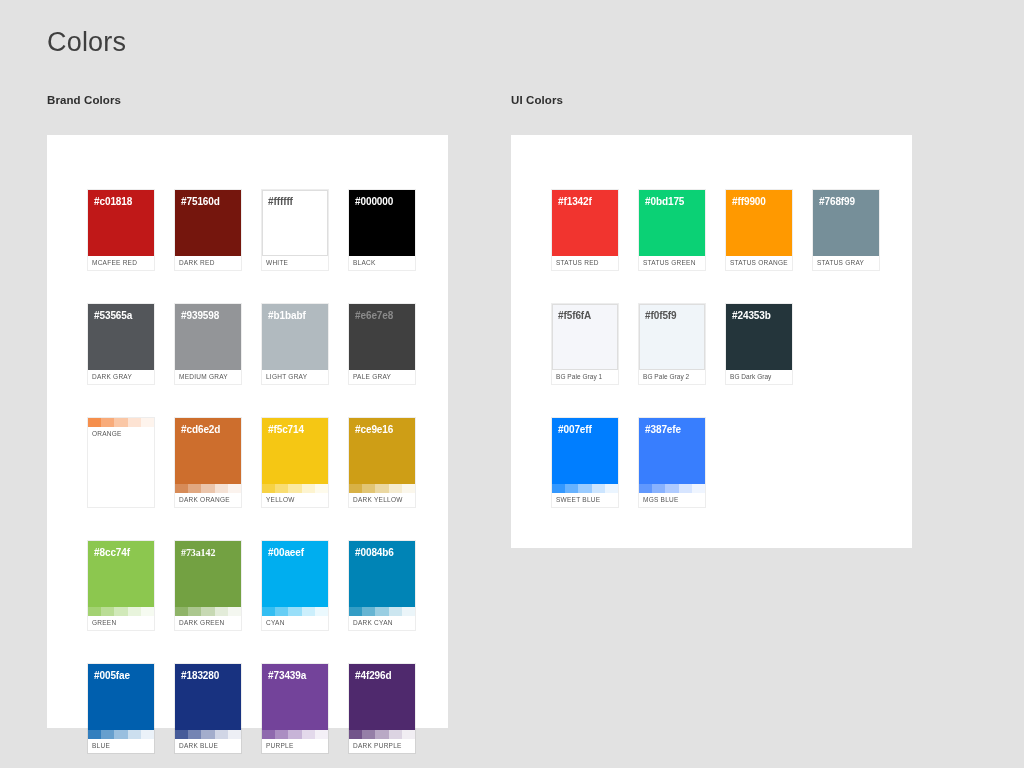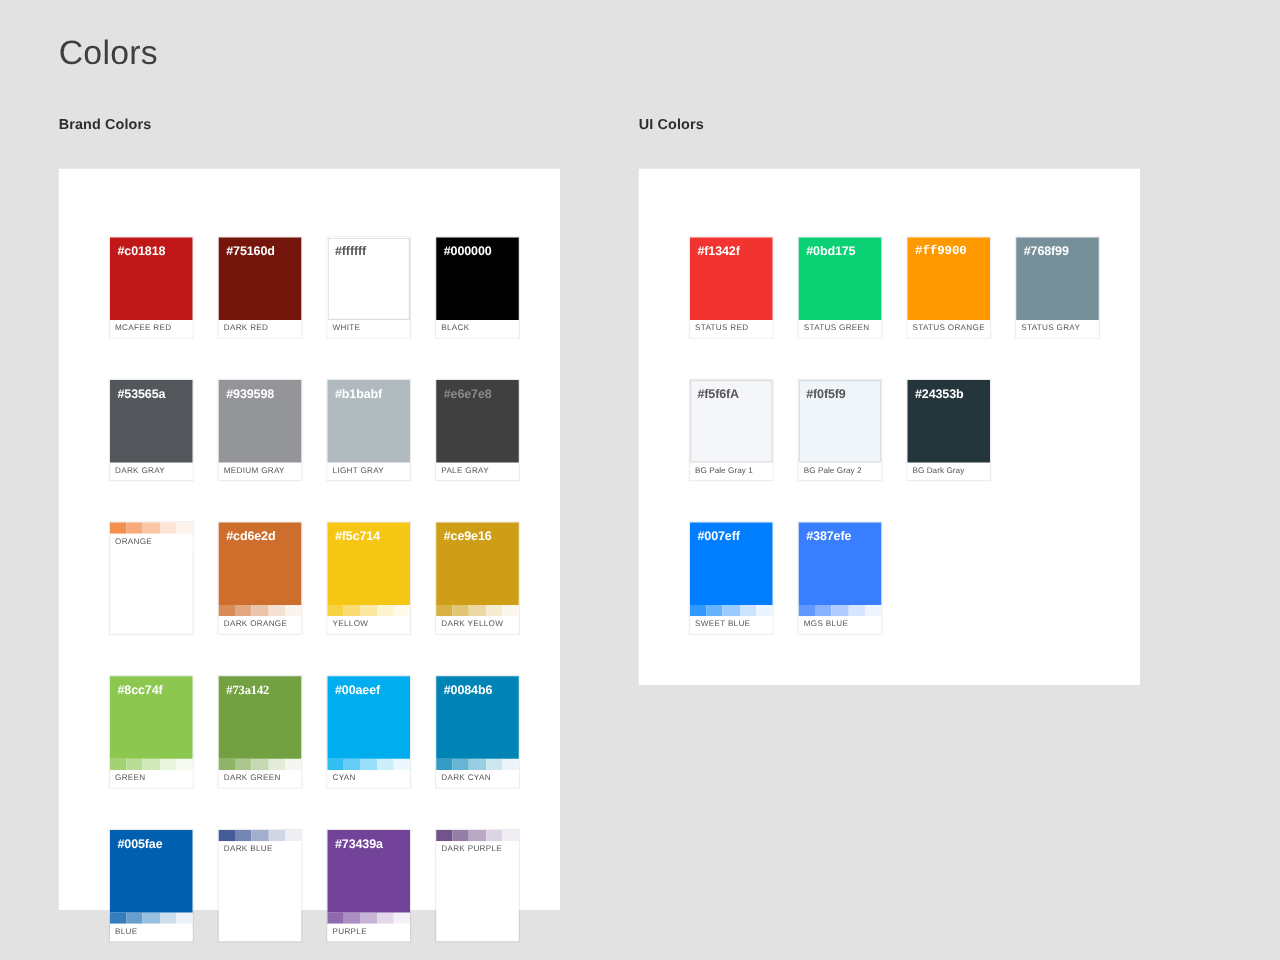--- a/index.html
+++ b/index.html
@@ -290,20 +290,23 @@
           <div class="tint-strip">
             <span style="background: rgb(51, 127, 190);"></span>
             <span style="background: rgb(102, 159, 206);"></span>
             <span style="background: rgb(153, 191, 223);"></span>
             <span style="background: rgb(204, 223, 239);"></span>
             <span style="background: rgb(235, 242, 249);"></span>
           </div>
           <div class="swatch-label">BLUE</div>
         </div>
         <div class="swatch">
+          <div class="swatch-chip" style="background: rgb(24, 50, 128);">
+            <span class="swatch-hex" style="color: rgb(255, 255, 255);">#183280</span>
+          </div>
           <div class="tint-strip">
             <span style="background: rgb(70, 91, 153);"></span>
             <span style="background: rgb(116, 132, 179);"></span>
             <span style="background: rgb(163, 173, 204);"></span>
             <span style="background: rgb(209, 214, 230);"></span>
             <span style="background: rgb(237, 239, 245);"></span>
           </div>
           <div class="swatch-label">DARK BLUE</div>
         </div>
         <div class="swatch">
@@ -313,20 +316,23 @@
           <div class="tint-strip">
             <span style="background: rgb(143, 105, 174);"></span>
             <span style="background: rgb(171, 142, 194);"></span>
             <span style="background: rgb(199, 180, 215);"></span>
             <span style="background: rgb(227, 217, 235);"></span>
             <span style="background: rgb(244, 240, 247);"></span>
           </div>
           <div class="swatch-label">PURPLE</div>
         </div>
         <div class="swatch">
+          <div class="swatch-chip" style="background: rgb(79, 41, 109);">
+            <span class="swatch-hex" style="color: rgb(255, 255, 255);">#4f296d</span>
+          </div>
           <div class="tint-strip">
             <span style="background: rgb(114, 84, 138);"></span>
             <span style="background: rgb(149, 127, 167);"></span>
             <span style="background: rgb(185, 169, 197);"></span>
             <span style="background: rgb(220, 212, 226);"></span>
             <span style="background: rgb(241, 238, 243);"></span>
           </div>
           <div class="swatch-label">DARK PURPLE</div>
         </div>
       </div>
@@ -345,21 +351,21 @@
           <div class="swatch-label">STATUS RED</div>
         </div>
         <div class="swatch">
           <div class="swatch-chip" style="background: rgb(11, 209, 117);">
             <span class="swatch-hex" style="color: rgb(255, 255, 255); text-align: center;">#0bd175</span>
           </div>
           <div class="swatch-label">STATUS GREEN</div>
         </div>
         <div class="swatch">
           <div class="swatch-chip" style="background: rgb(255, 153, 0);">
-            <span class="swatch-hex" style="color: rgb(255, 255, 255); font-family: Liberation Mono, monospace;">#ff9900</span>
+            <span class="swatch-hex" style="color: rgb(255, 255, 255);">#ff9900</span>
           </div>
           <div class="swatch-label">STATUS ORANGE</div>
         </div>
         <div class="swatch">
           <div class="swatch-chip" style="background: rgb(118, 143, 153);">
             <span class="swatch-hex" style="color: rgb(255, 255, 255);">#768f99</span>
           </div>
           <div class="swatch-label">STATUS GRAY</div>
         </div>
       </div>

